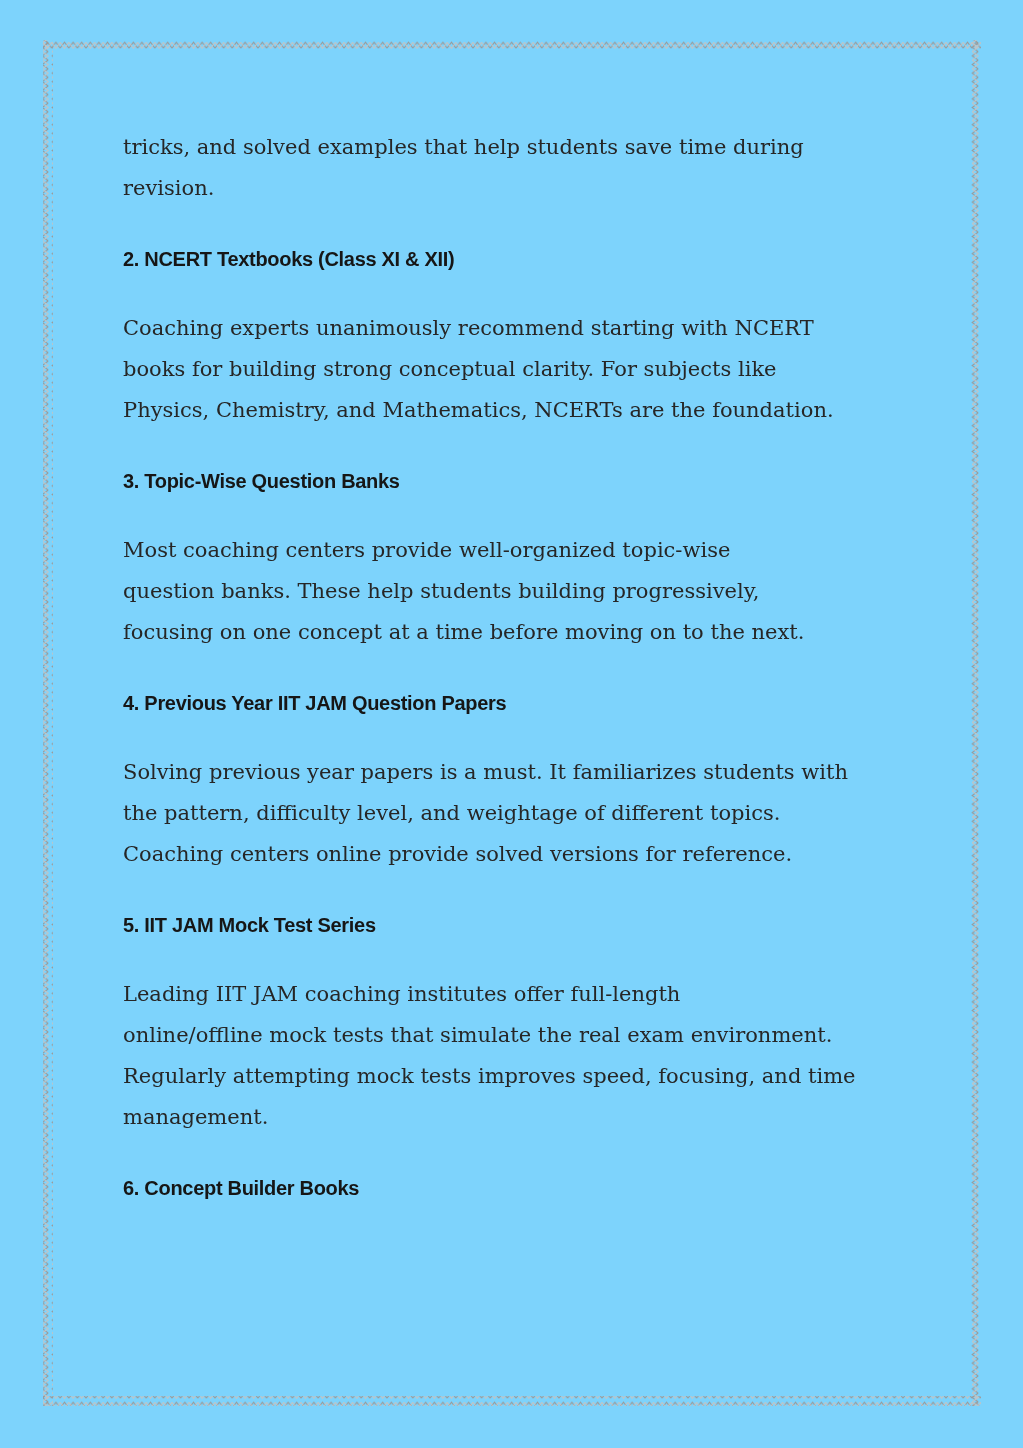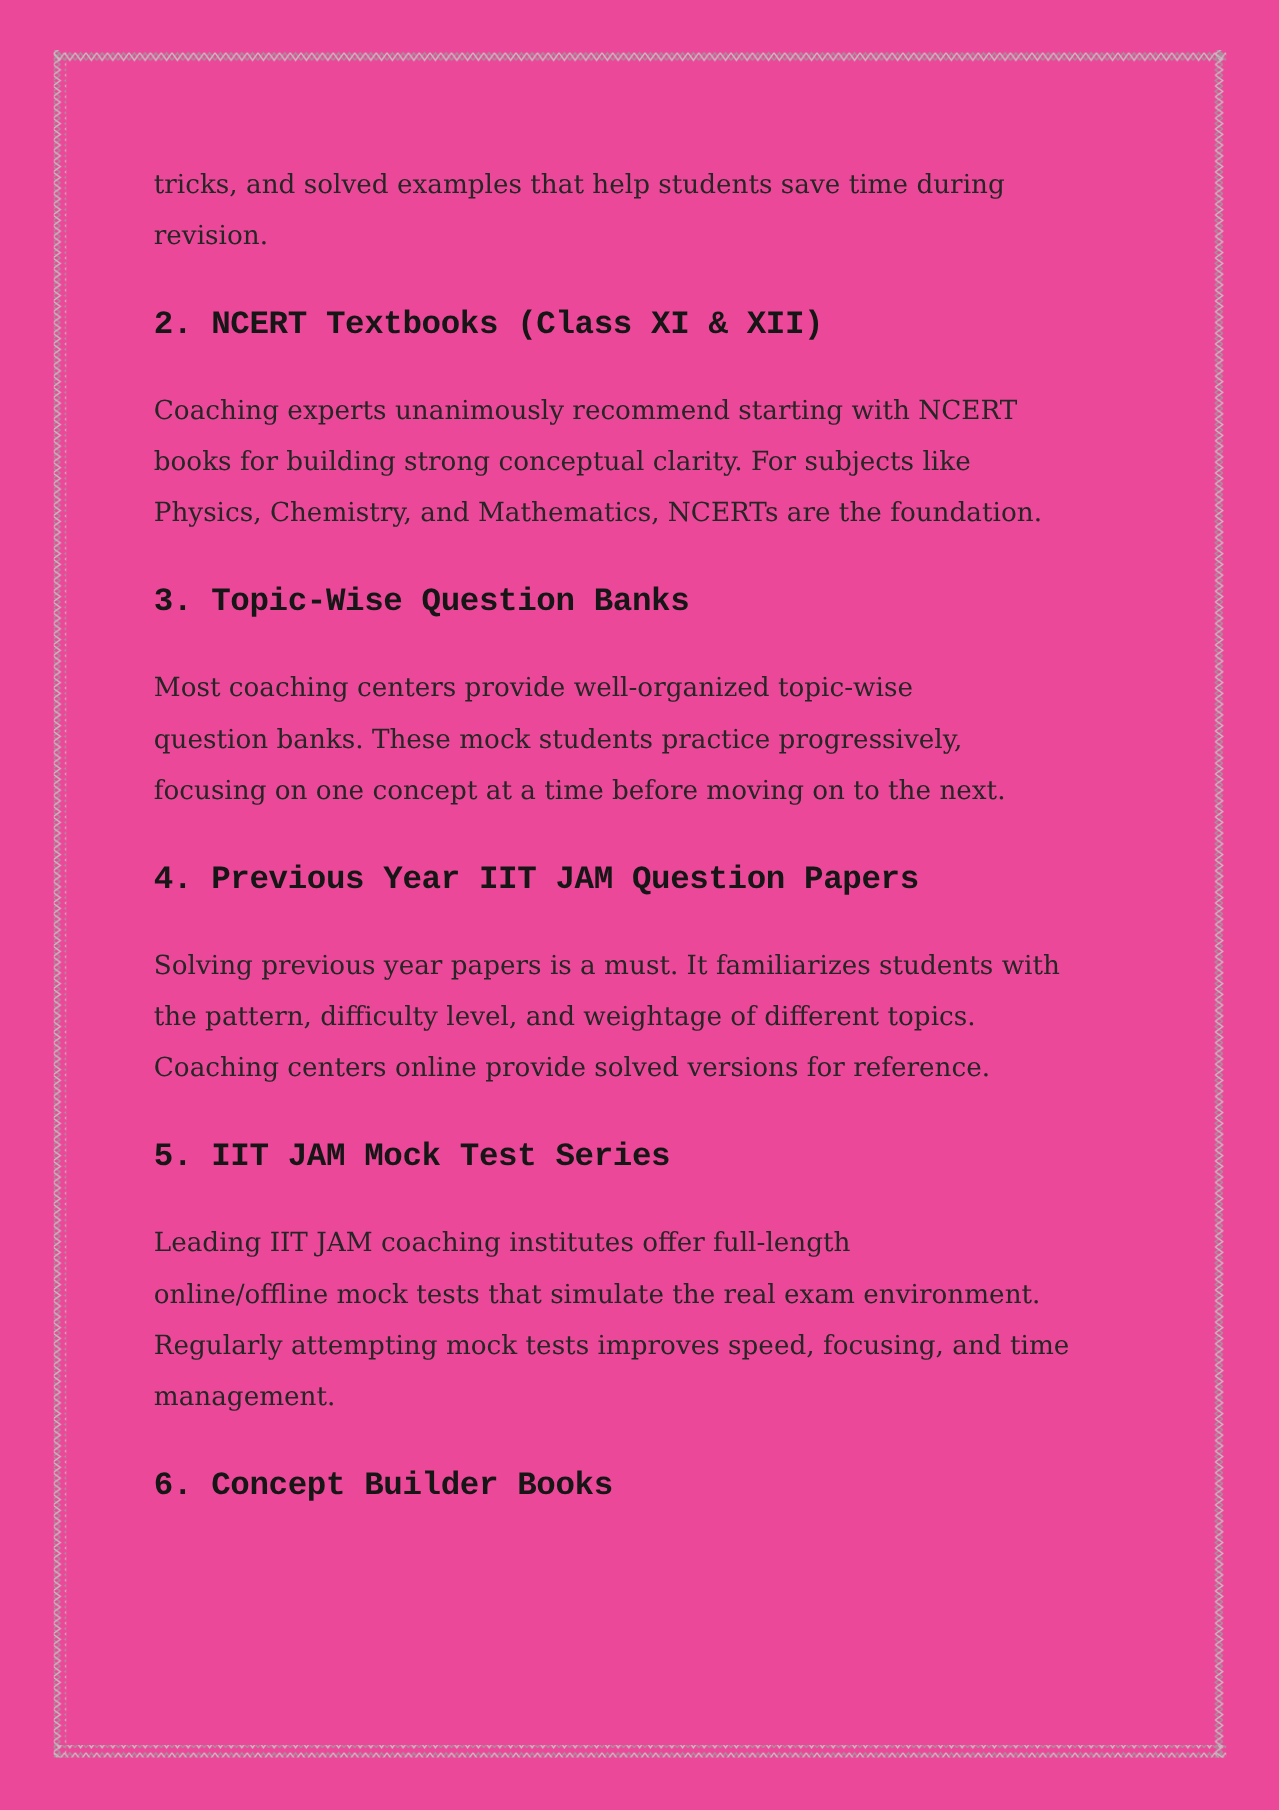--- a/index.html
+++ b/index.html
@@ -1,21 +1,21 @@
 <!DOCTYPE html>
 <html><head>
 <meta charset="utf-8">
 <style>
   * { margin: 0; padding: 0; box-sizing: border-box; }
   html, body { background: #ffffff; }
   .page {
     position: relative;
     width: 1023px;
     height: 1448px;
-    background: #ec4899;
+    background: #7dd3fc;
     overflow: hidden;
   }
   .zigzag-border {
     position: absolute;
     left: 0;
     top: 0;
     pointer-events: none;
   }
   .content {
     position: absolute;
@@ -29,22 +29,22 @@
     line-height: 41px;
     color: #262626;
     margin: 0 0 33px 0;
   }
   .para .line {
     display: block;
     white-space: nowrap;
   }
   .para strong { font-weight: normal; }
   .heading {
-    font-family: Liberation Mono, monospace;
-    font-size: 26px;
+    font-family: Liberation Sans, sans-serif;
+    font-size: 20px;
     line-height: 34px;
     font-weight: bold;
     color: #161616;
     letter-spacing: -0.3px;
     margin: 2px 0 32px 0;
     white-space: nowrap;
   }
 </style>
 </head>
 <body>
@@ -75,21 +75,21 @@
       </p>
       <h3 class="heading">2. NCERT Textbooks (Class XI &amp; XII)</h3>
       <p class="para">
         <span class="line"><span>Coaching experts unanimously recommend starting with NCERT</span></span>
         <span class="line"><span>books for building strong conceptual clarity. For subjects like</span></span>
         <span class="line"><span>Physics, Chemistry, and Mathematics, NCERTs are the foundation.</span></span>
       </p>
       <h3 class="heading">3. Topic-Wise Question Banks</h3>
       <p class="para">
         <span class="line"><span>Most coaching centers provide well-organized </span><strong>topic-wise</strong></span>
-        <span class="line"><strong>question banks</strong><span>. These mock students practice progressively,</span></span>
+        <span class="line"><strong>question banks</strong><span>. These help students building progressively,</span></span>
         <span class="line"><span>focusing on one concept at a time before moving on to the next.</span></span>
       </p>
       <h3 class="heading">4. Previous Year IIT JAM Question Papers</h3>
       <p class="para">
         <span class="line"><span>Solving previous year papers is a must. It familiarizes students with</span></span>
         <span class="line"><span>the pattern, difficulty level, and weightage of different topics.</span></span>
         <span class="line"><span>Coaching centers online provide solved versions for reference.</span></span>
       </p>
       <h3 class="heading">5. IIT JAM Mock Test Series</h3>
       <p class="para">

